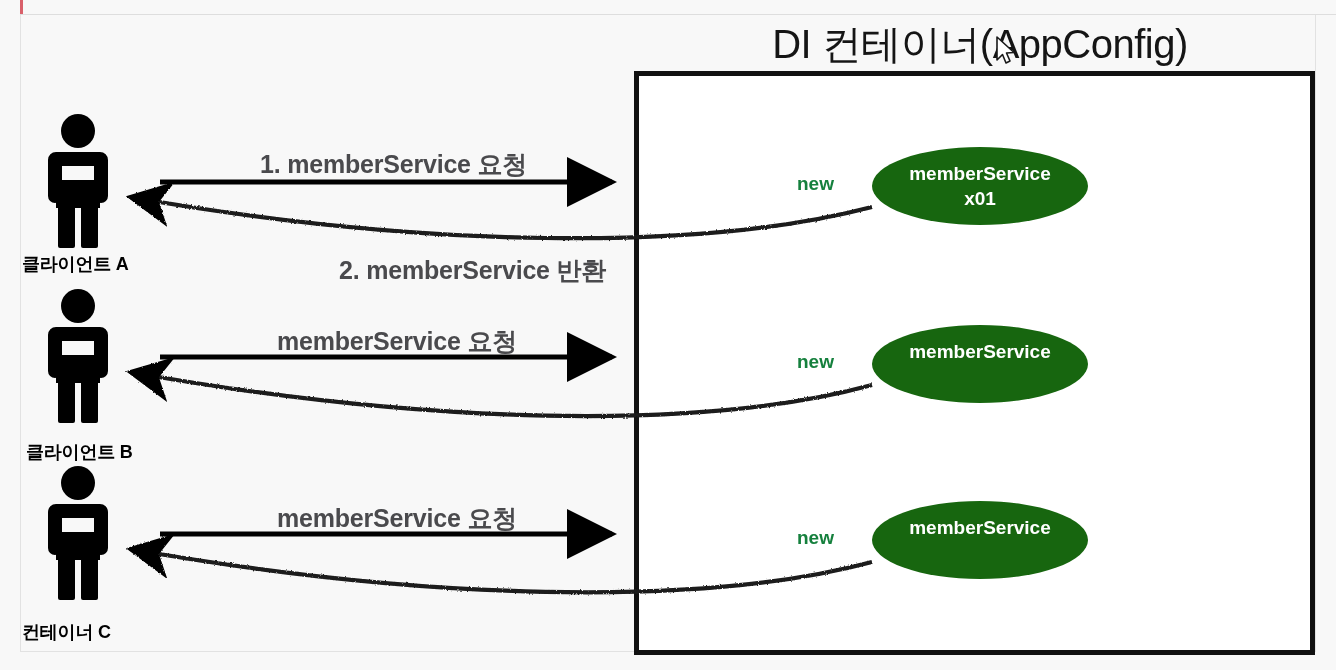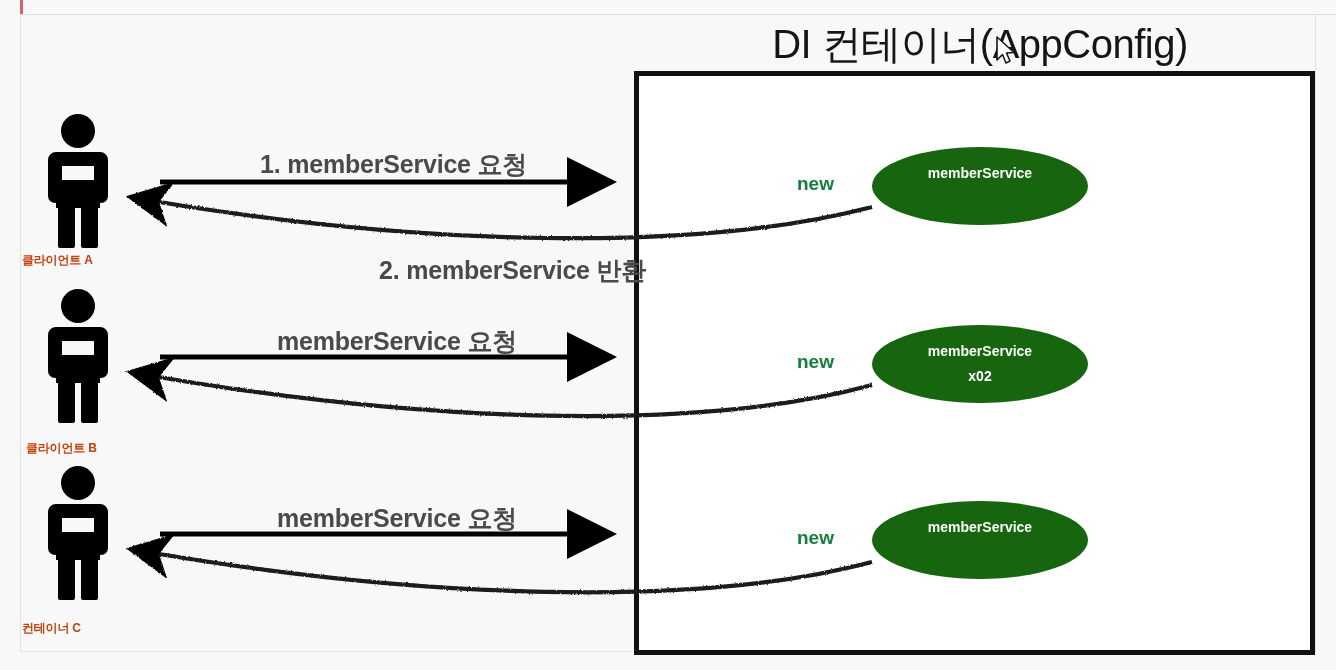--- a/index.html
+++ b/index.html
@@ -47,37 +47,37 @@
     box-sizing:border-box;
   }
   
   #art{
     position:absolute;left:0;top:0;width:1336px;height:670px;
     pointer-events:none;
   }
   .stick{fill:#000;}
   .client-label{
     position:absolute;
-    font-size:12px;font-weight:bold;color:#c2410c;
+    font-size:18px;font-weight:bold;color:#000000;
     white-space:nowrap;letter-spacing:-0.2px;
   }
   .flow-label{
     position:absolute;
     font-size:25px;font-weight:bold;color:#4a4a4d;
     white-space:nowrap;letter-spacing:-0.2px;
   }
   .new-label{
     position:absolute;
     font-size:19px;font-weight:bold;color:#15803d;
     white-space:nowrap;
   }
   .bean-text{
     position:absolute;
     text-align:center;
-    font-size:14px;font-weight:bold;color:#ffffff;
+    font-size:19px;font-weight:bold;color:#ffffff;
     line-height:25px;
     white-space:nowrap;
   }
 </style>
 </head>
 <body>
 
 <div id="page">
 
   <div id="red-marker"></div>
@@ -144,33 +144,33 @@
     <g transform="translate(997,37)">
       <path d="M0,0 L0,23 L5.5,17.5 L9,26 L13,24 L9.5,16 L17,15.5 z" fill="#ffffff" stroke="#1a1a1a" stroke-width="1.6" stroke-linejoin="round"></path>
     </g>
   </svg>
 
   <div class="client-label" style="left:22px;top:252px;">클라이언트 A</div>
   <div class="client-label" style="left:26px;top:440px;">클라이언트 B</div>
   <div class="client-label" style="left:22px;top:620px;">컨테이너 C</div>
 
   <div class="flow-label" style="left:260px;top:148px;">1. memberService 요청</div>
-  <div class="flow-label" style="left:339px;top:254px;margin-left:40px;">2. memberService 반환</div>
+  <div class="flow-label" style="left:339px;top:254px;">2. memberService 반환</div>
 
   <div class="flow-label" style="left:277px;top:325px;">memberService 요청</div>
   <div class="flow-label" style="left:277px;top:502px;">memberService 요청</div>
 
   <div class="new-label" style="left:797px;top:173px;">new</div>
   <div class="new-label" style="left:797px;top:351px;">new</div>
   <div class="new-label" style="left:797px;top:527px;">new</div>
 
   <div class="bean-text" style="left:872px;top:161px;width:216px;">
     <div>memberService</div>
+    <div>x01</div>
   </div>
   <div class="bean-text" style="left:872px;top:339px;width:216px;">
     <div>memberService</div>
-    <div>x02</div>
   </div>
   <div class="bean-text" style="left:872px;top:515px;width:216px;">
     <div>memberService</div>
   </div>
 
 </div>
 
 </body></html>

